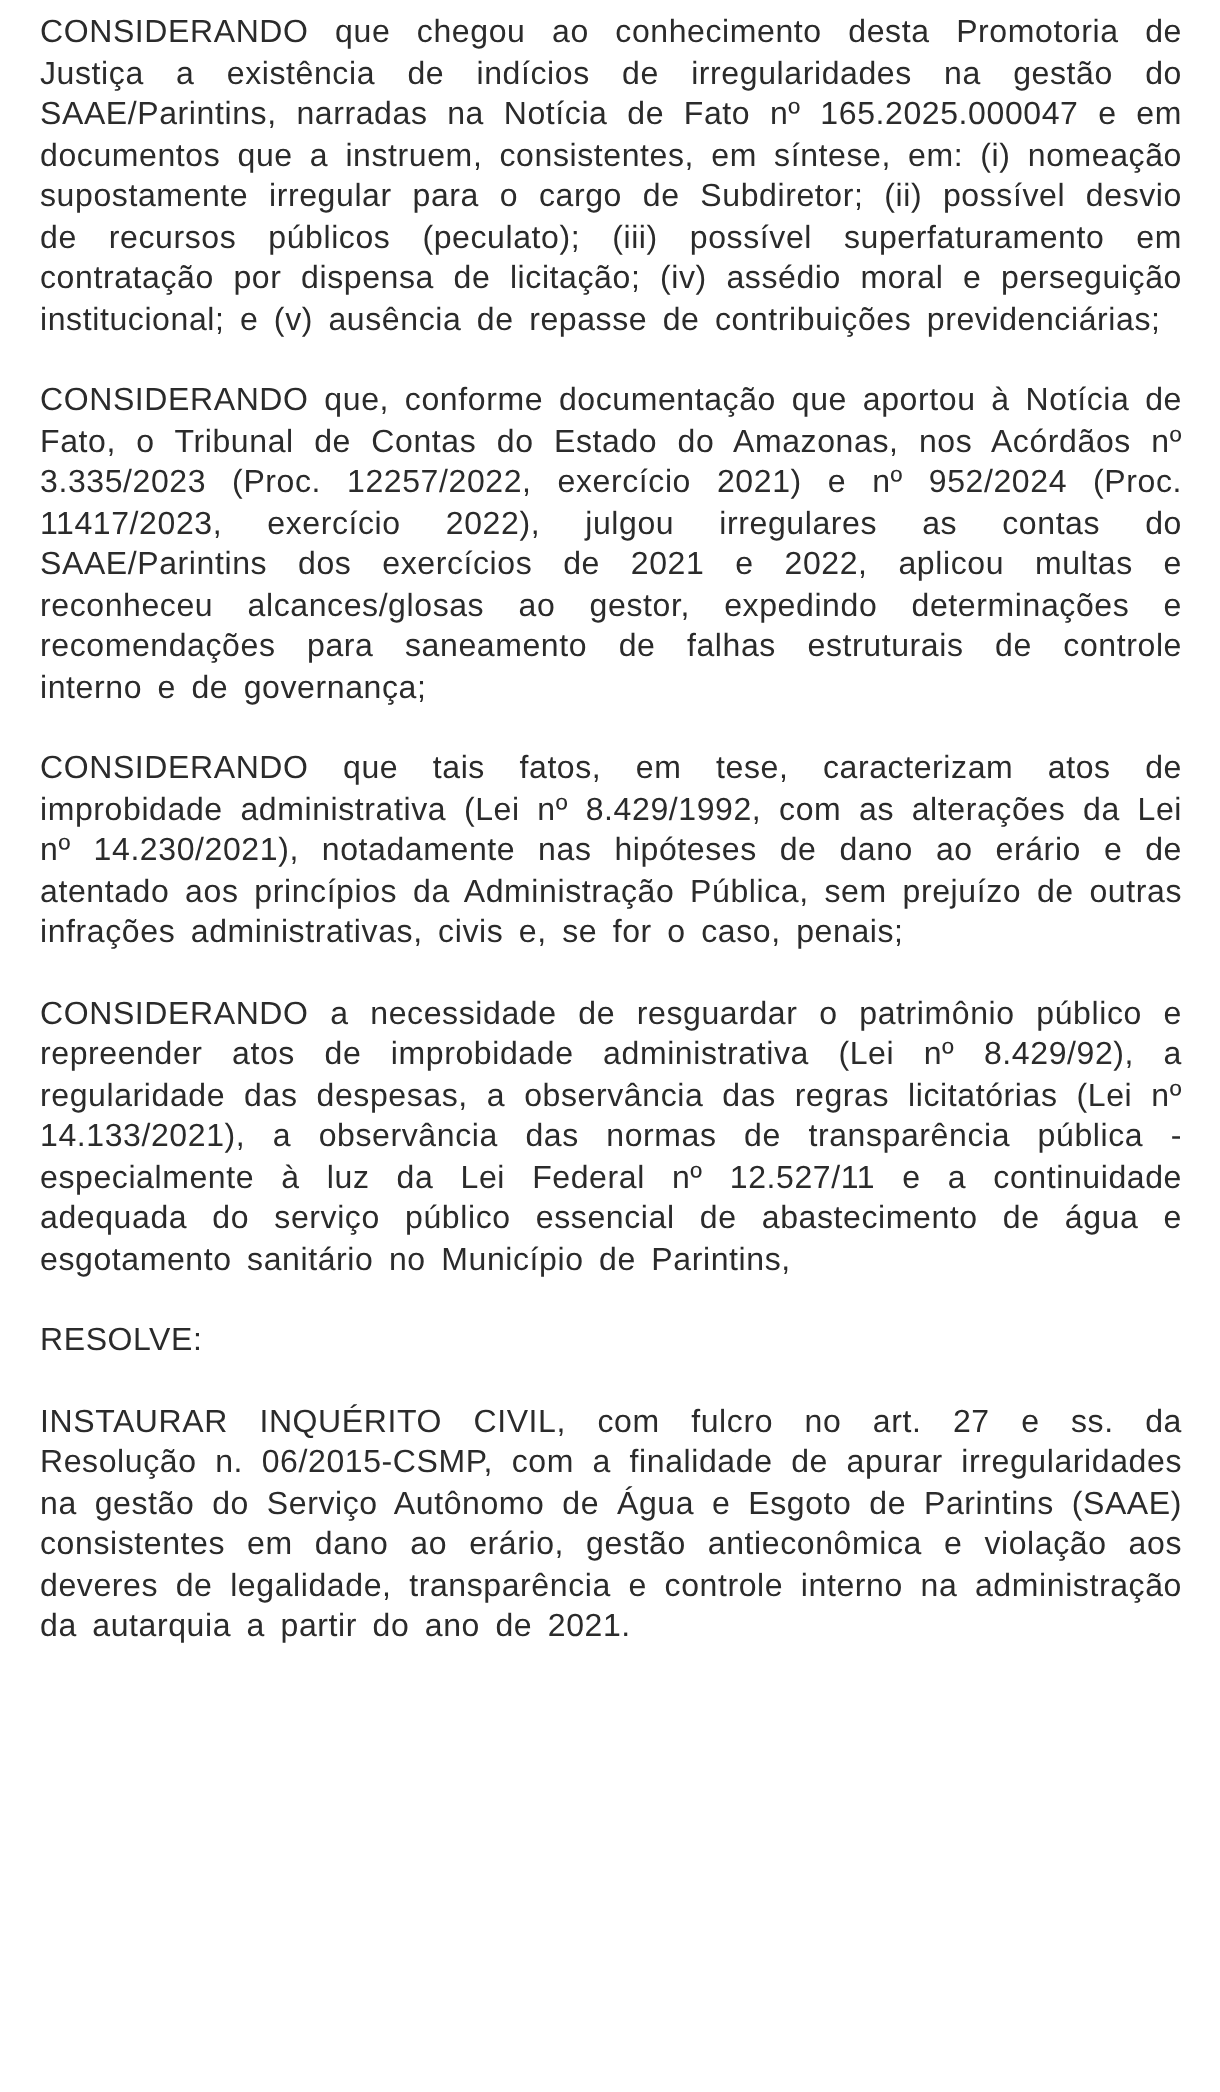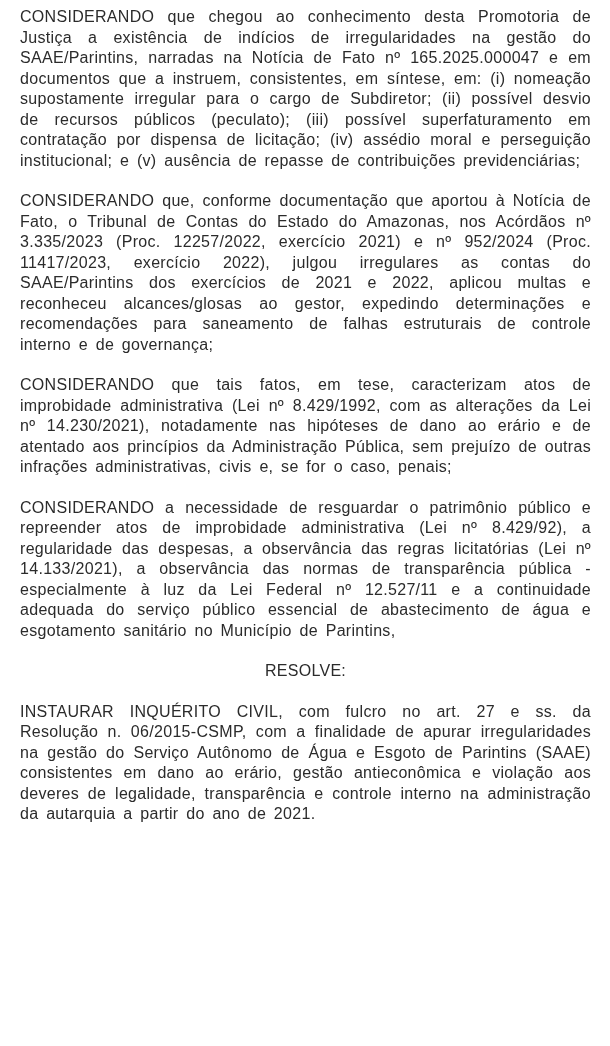--- a/index.html
+++ b/index.html
@@ -25,21 +25,21 @@
     letter-spacing: 0.3px;
     word-spacing: 3px;
   }
   .doc-body p {
     margin: 0 0 20px 0;
   }
   .doc-body p.no-gap-after {
     margin-bottom: 0;
   }
   .doc-body p.single-line {
-    text-align: center;
+    text-align: left;
   }
 </style>
 </head>
 <body>
 
 <div class="page">
   <div class="doc-body">
     <p>CONSIDERANDO que chegou ao conhecimento desta Promotoria de Justiça a existência de indícios de irregularidades na gestão do SAAE/Parintins, narradas na Notícia de Fato nº 165.2025.000047 e em documentos que a instruem, consistentes, em síntese, em: (i) nomeação supostamente irregular para o cargo de Subdiretor; (ii) possível desvio de recursos públicos (peculato); (iii) possível superfaturamento em contratação por dispensa de licitação; (iv) assédio moral e perseguição institucional; e (v) ausência de repasse de contribuições previdenciárias;</p>
 
     <p>CONSIDERANDO que, conforme documentação que aportou à Notícia de Fato, o Tribunal de Contas do Estado do Amazonas, nos Acórdãos nº 3.335/2023 (Proc. 12257/2022, exercício 2021) e nº 952/2024 (Proc. 11417/2023, exercício 2022), julgou irregulares as contas do SAAE/Parintins dos exercícios de 2021 e 2022, aplicou multas e reconheceu alcances/glosas ao gestor, expedindo determinações e recomendações para saneamento de falhas estruturais de controle interno e de governança;</p>

